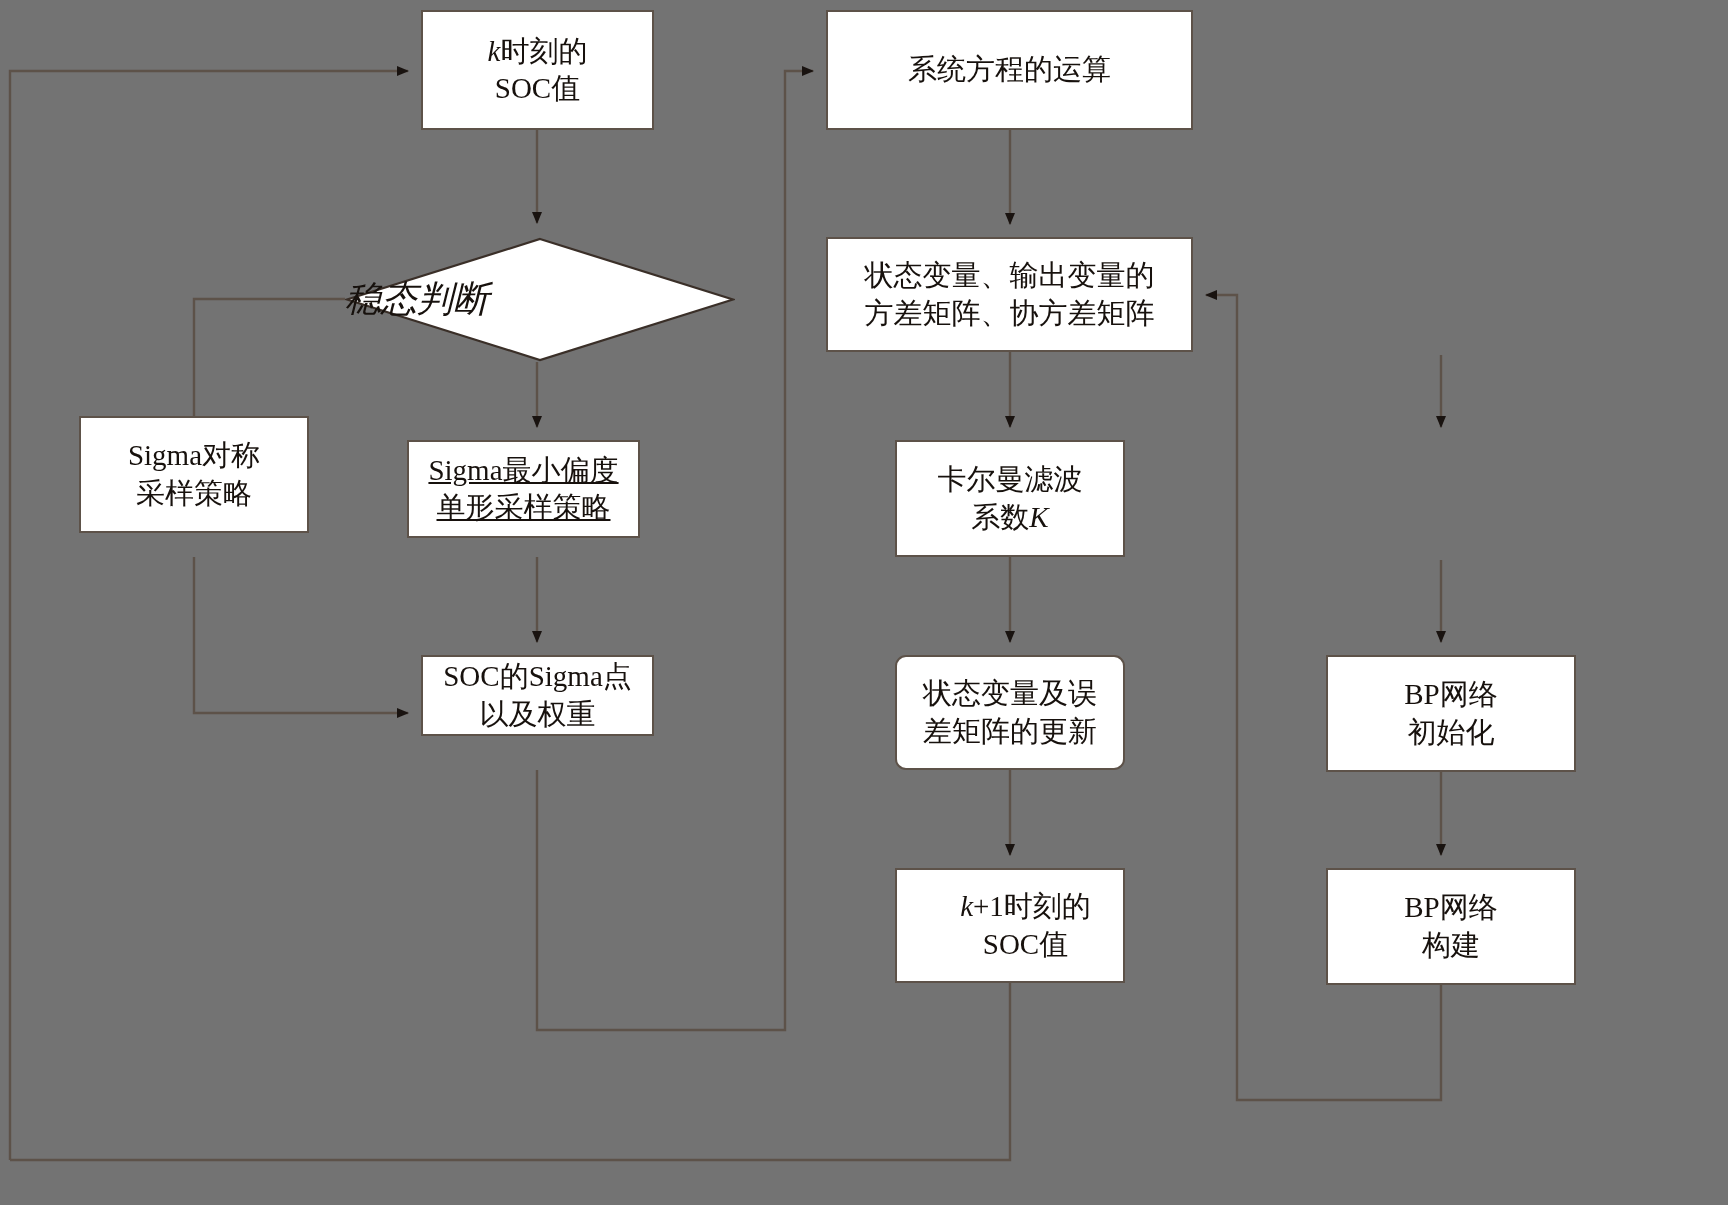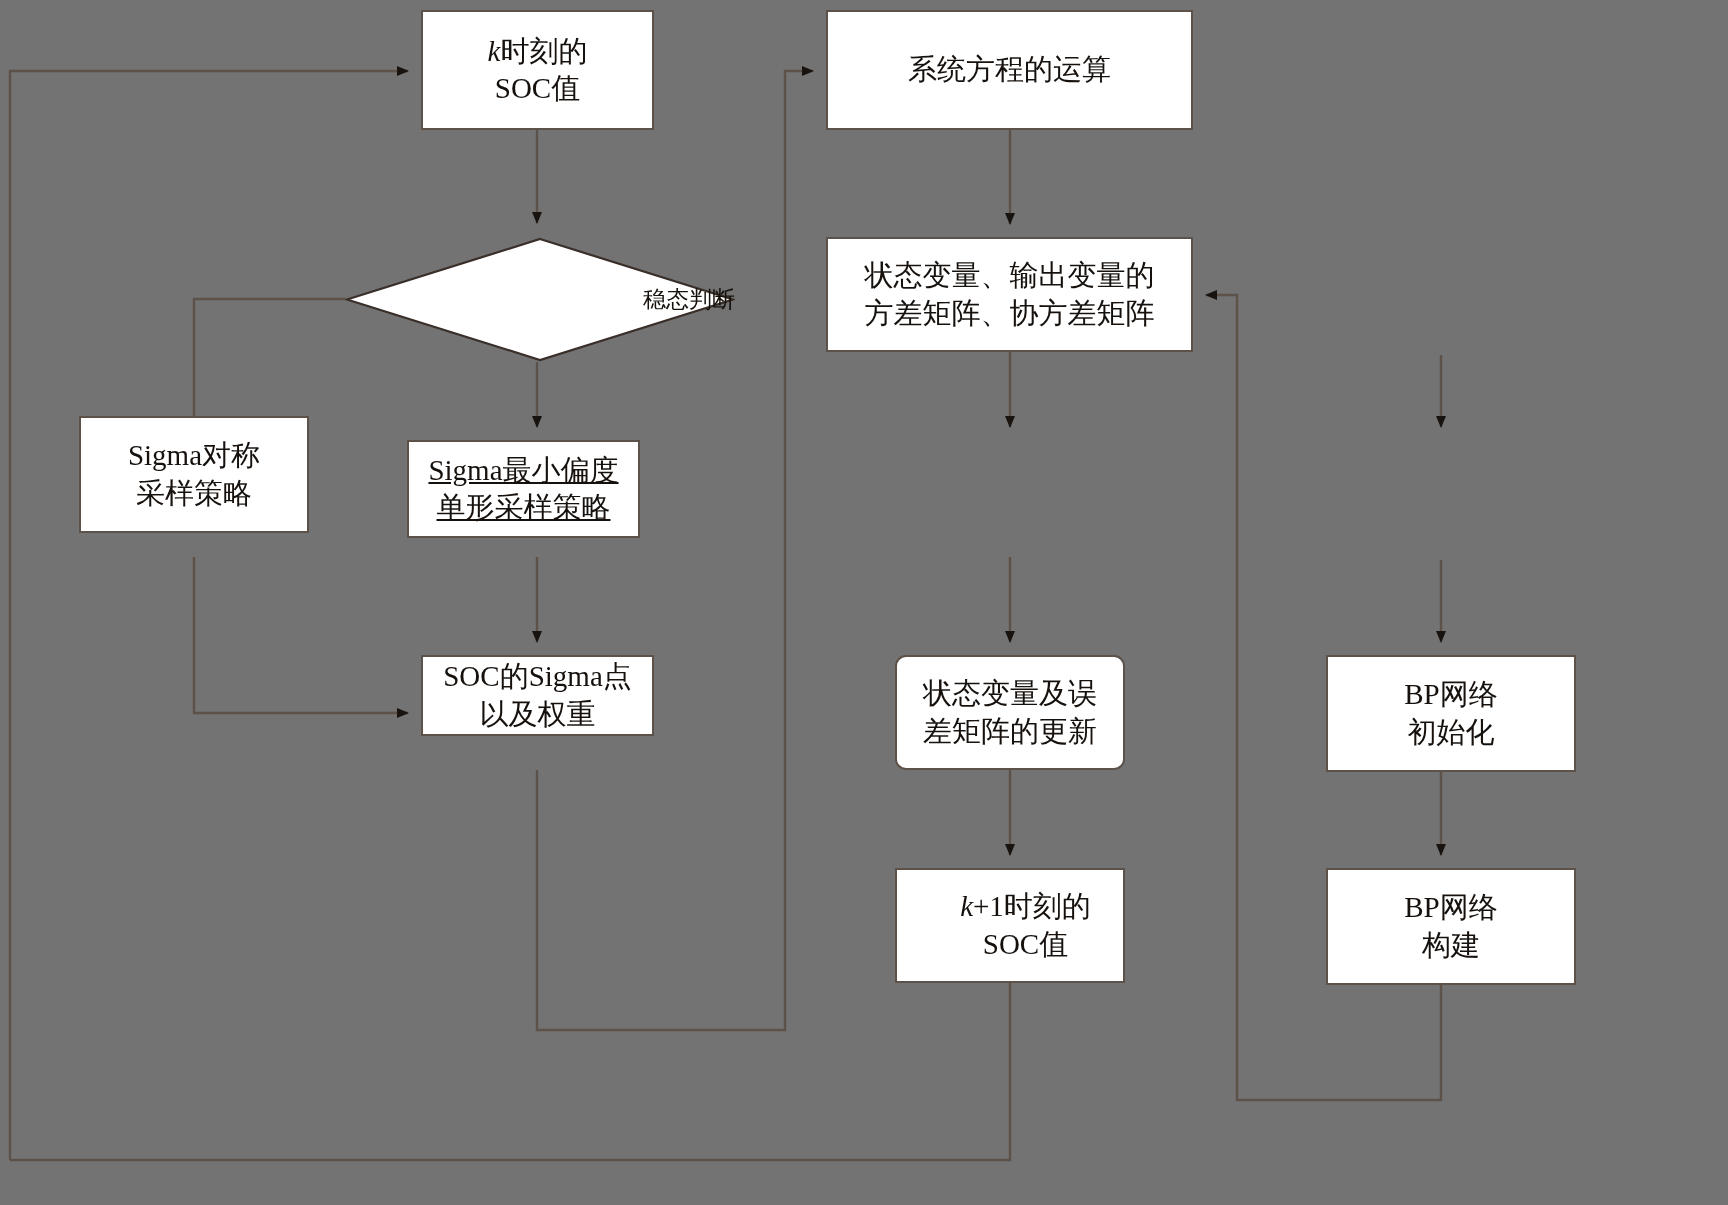--- a/index.html
+++ b/index.html
@@ -34,24 +34,25 @@
     color: #17110d;
     font-size: 29px;
     line-height: 1.28;
     font-family: "Liberation Serif", "DejaVu Serif", serif;
   }
   .node .lbl { white-space: pre-line; display: block; }
   .decision {
     position: absolute;
     display: flex;
     align-items: center;
-    justify-content: flex-end;
+    justify-content: flex-start;
     color: #17110d;
-    font-size: 23px;
+    font-size: 36px;
     font-family: "Liberation Serif", "DejaVu Serif", serif;
+    font-style: italic;
   }
   .decision svg.shape {
     position: absolute;
     left: 0; top: 0;
   }
   .decision .lbl {
     position: relative;
     z-index: 2;
   }
   .it { font-style: italic; }
@@ -131,20 +132,23 @@
   </div>
 
   <div class="node" style="left:826px; top:10px; width:367px; height:120px;">
     <span class="lbl">系统方程的运算</span>
   </div>
 
   <div class="node" style="left:826px; top:237px; width:367px; height:115px;">
     <span class="lbl"><span>状态变量、输出变量的</span><br><span>方差矩阵、协方差矩阵</span></span>
   </div>
 
+  <div class="node" style="left:895px; top:440px; width:230px; height:117px;">
+    <span class="lbl"><span>卡尔曼滤波</span><br><span>系数</span><span class="it">K</span></span>
+  </div>
 
   <div class="node" style="left:895px; top:655px; width:230px; height:115px;border-radius:11px;">
     <span class="lbl"><span>状态变量及误</span><br><span>差矩阵的更新</span></span>
   </div>
 
   <div class="node" style="left:895px; top:868px; width:230px; height:115px;padding-left:31px;">
     <span class="lbl"><span class="it">k</span><span>+1时刻的</span><br><span>SOC值</span></span>
   </div>
 
 

